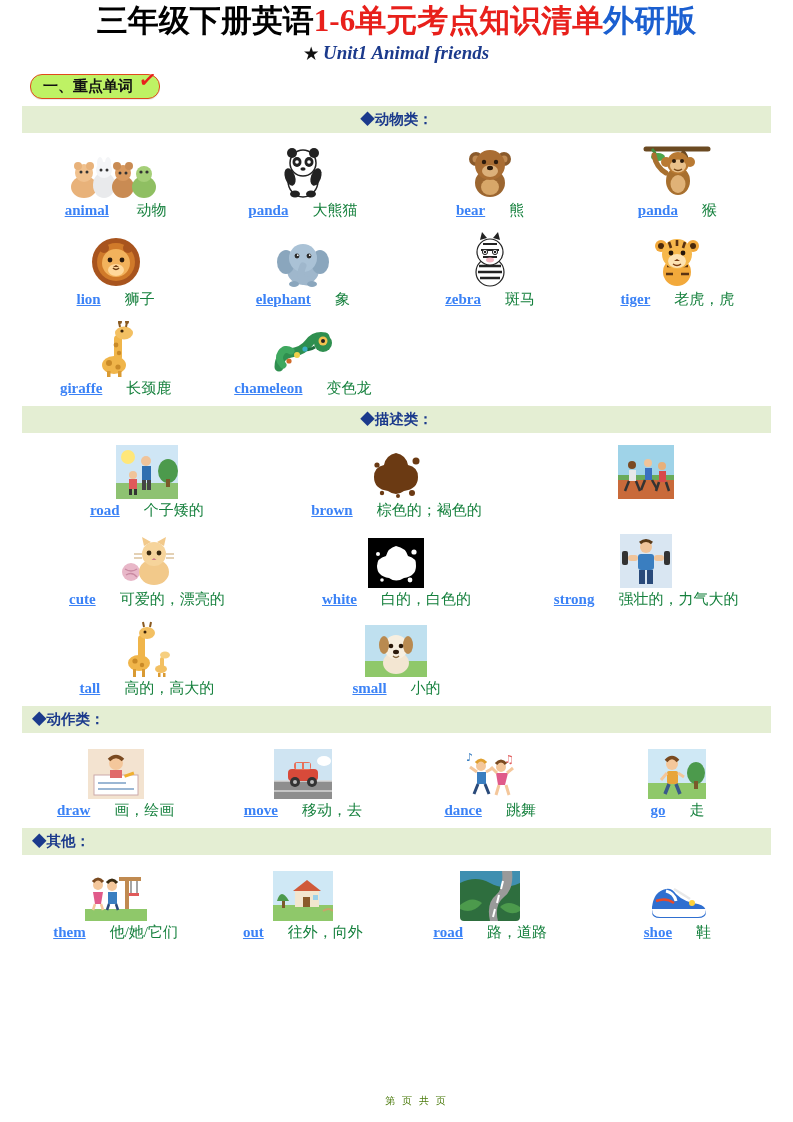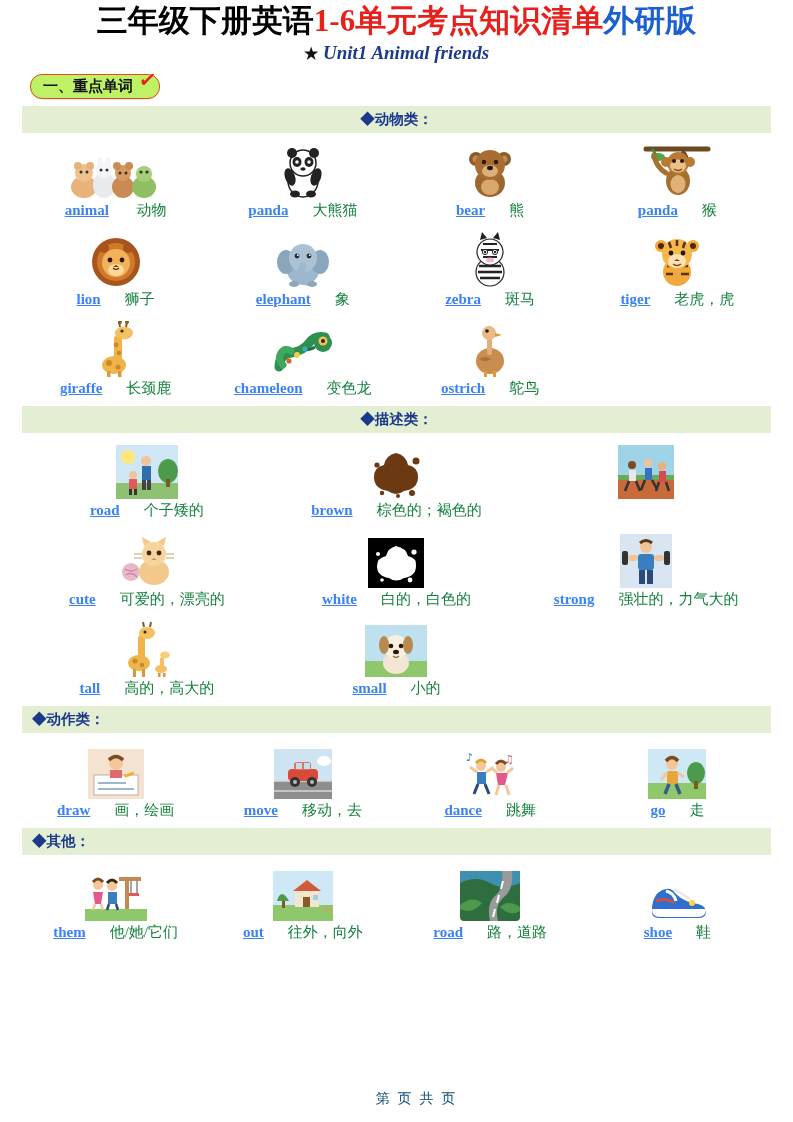--- a/index.html
+++ b/index.html
@@ -124,22 +124,22 @@
     text-align: right;
   }
   .cn { color: #15803d; margin-left: 24px; }
 
   .footer {
     position: absolute;
     left: 0;
     right: 0;
     bottom: 14px;
     text-align: center;
-    font-size: 14px;
-    color: #0c4a6e;
+    font-size: 10px;
+    color: #4d7c0f;
     letter-spacing: 2px;
     font-family: "Liberation Sans", sans-serif;
     padding-left: 40px;
   }
 </style>
 </head>
 <body>
 
 <div class="page">
 
@@ -382,37 +382,20 @@
           <circle cx="26" cy="34" r="3" fill="#f0d14a"></circle>
             <circle cx="34" cy="28" r="2.6" fill="#3ab0c4"></circle>
           <circle cx="18" cy="40" r="2.6" fill="#d06a2a"></circle>
         </svg>
       </div>
       <div class="label">
         <span class="en">chameleon</span><span class="cn">变色龙</span>
       </div>
     </div>
 
-    <div class="cell c4">
-      <div class="pic">
-        <svg width="50" height="56" viewBox="0 0 50 56">
-          <ellipse cx="25" cy="40" rx="14" ry="13" fill="#c98d4f"></ellipse>
-          <path d="M14 38 q6 -4 12 0 q-6 4 -12 0" fill="#a7713a"></path>
-          <rect x="22" y="14" width="5" height="20" rx="2.5" fill="#e0b07a"></rect>
-          <circle cx="24" cy="12" r="7" fill="#e8bb86"></circle>
-          <circle cx="22" cy="10" r="1.8" fill="#2b1a0c"></circle>
-          <path d="M30 12 l7 2 l-7 2 z" fill="#e09a3a"></path>
-          <rect x="19" y="50" width="3" height="6" fill="#e09a3a"></rect>
-            <rect x="28" y="50" width="3" height="6" fill="#e09a3a"></rect>
-        </svg>
-      </div>
-      <div class="label">
-        <span class="en">ostrich</span><span class="cn">鸵鸟</span>
-      </div>
-    </div>
 
     <div class="cell c4"></div>
   </div>
 
   <div class="band center">◆描述类：</div>
   <div class="grid">
 
     <div class="cell c3">
       <div class="pic">
         <svg width="62" height="54" viewBox="0 0 62 54">

